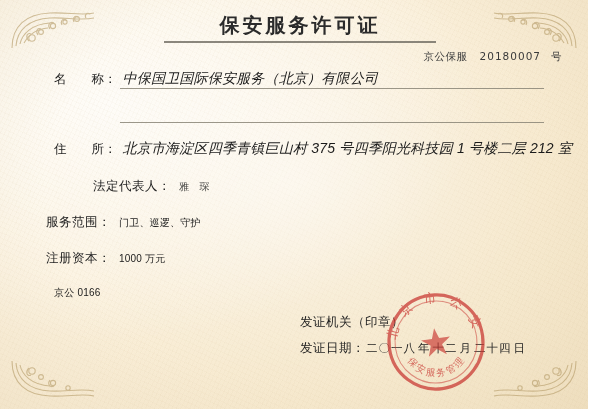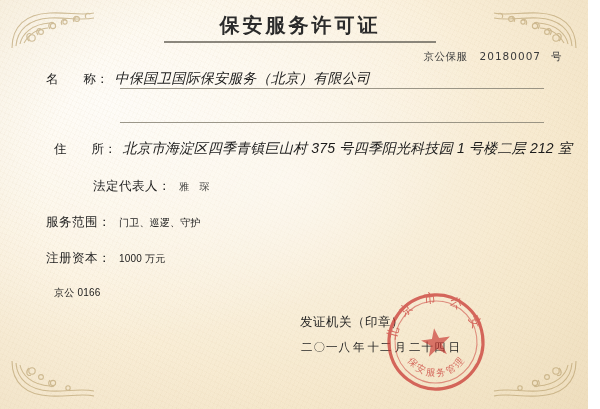--- a/index.html
+++ b/index.html
@@ -116,21 +116,21 @@
     letter-spacing: 0.2px;
     font-style: italic;
   }
   .rule-under {
     position: absolute;
     height: 1px;
     background: #8a8577;
     opacity: 0.85;
   }
 
-  .f-name { top: 70px; left: 46px; width: 490px; align-items: center; }
+  .f-name { top: 70px; left: 54px; width: 490px; align-items: center; }
   .f-addr { top: 120px; left: 54px; width: 490px; margin-top: 20px; }
 
   .rule-name { top: 88px; left: 120px; width: 424px; }
   .rule-addr { top: 122px; left: 120px; width: 424px; }
 
   
   .row {
     position: absolute;
     left: 46px;
     display: flex;
@@ -312,20 +312,21 @@
 
   <div class="row r4">
     <span class="v">京公 0166</span>
   </div>
 
   <div class="issue-block">
     <div class="issue-line">
       <span class="k">发证机关（印章）</span>
     </div>
     <div class="issue-line date-line">
+      <span class="k">发证日期：</span>
       <span class="date-val">
         <span class="seg">二〇一八</span><span class="seg">年</span><span class="seg">十二</span><span class="seg">月</span><span class="seg">二十四</span><span class="seg">日</span>
       </span>
     </div>
   </div>
 
   <div class="seal">
     <svg width="108" height="108" viewBox="0 0 108 108">
       <defs>
         <path id="sealArcTop" d="M 14,54 A 40,40 0 0 1 94,54"></path>

